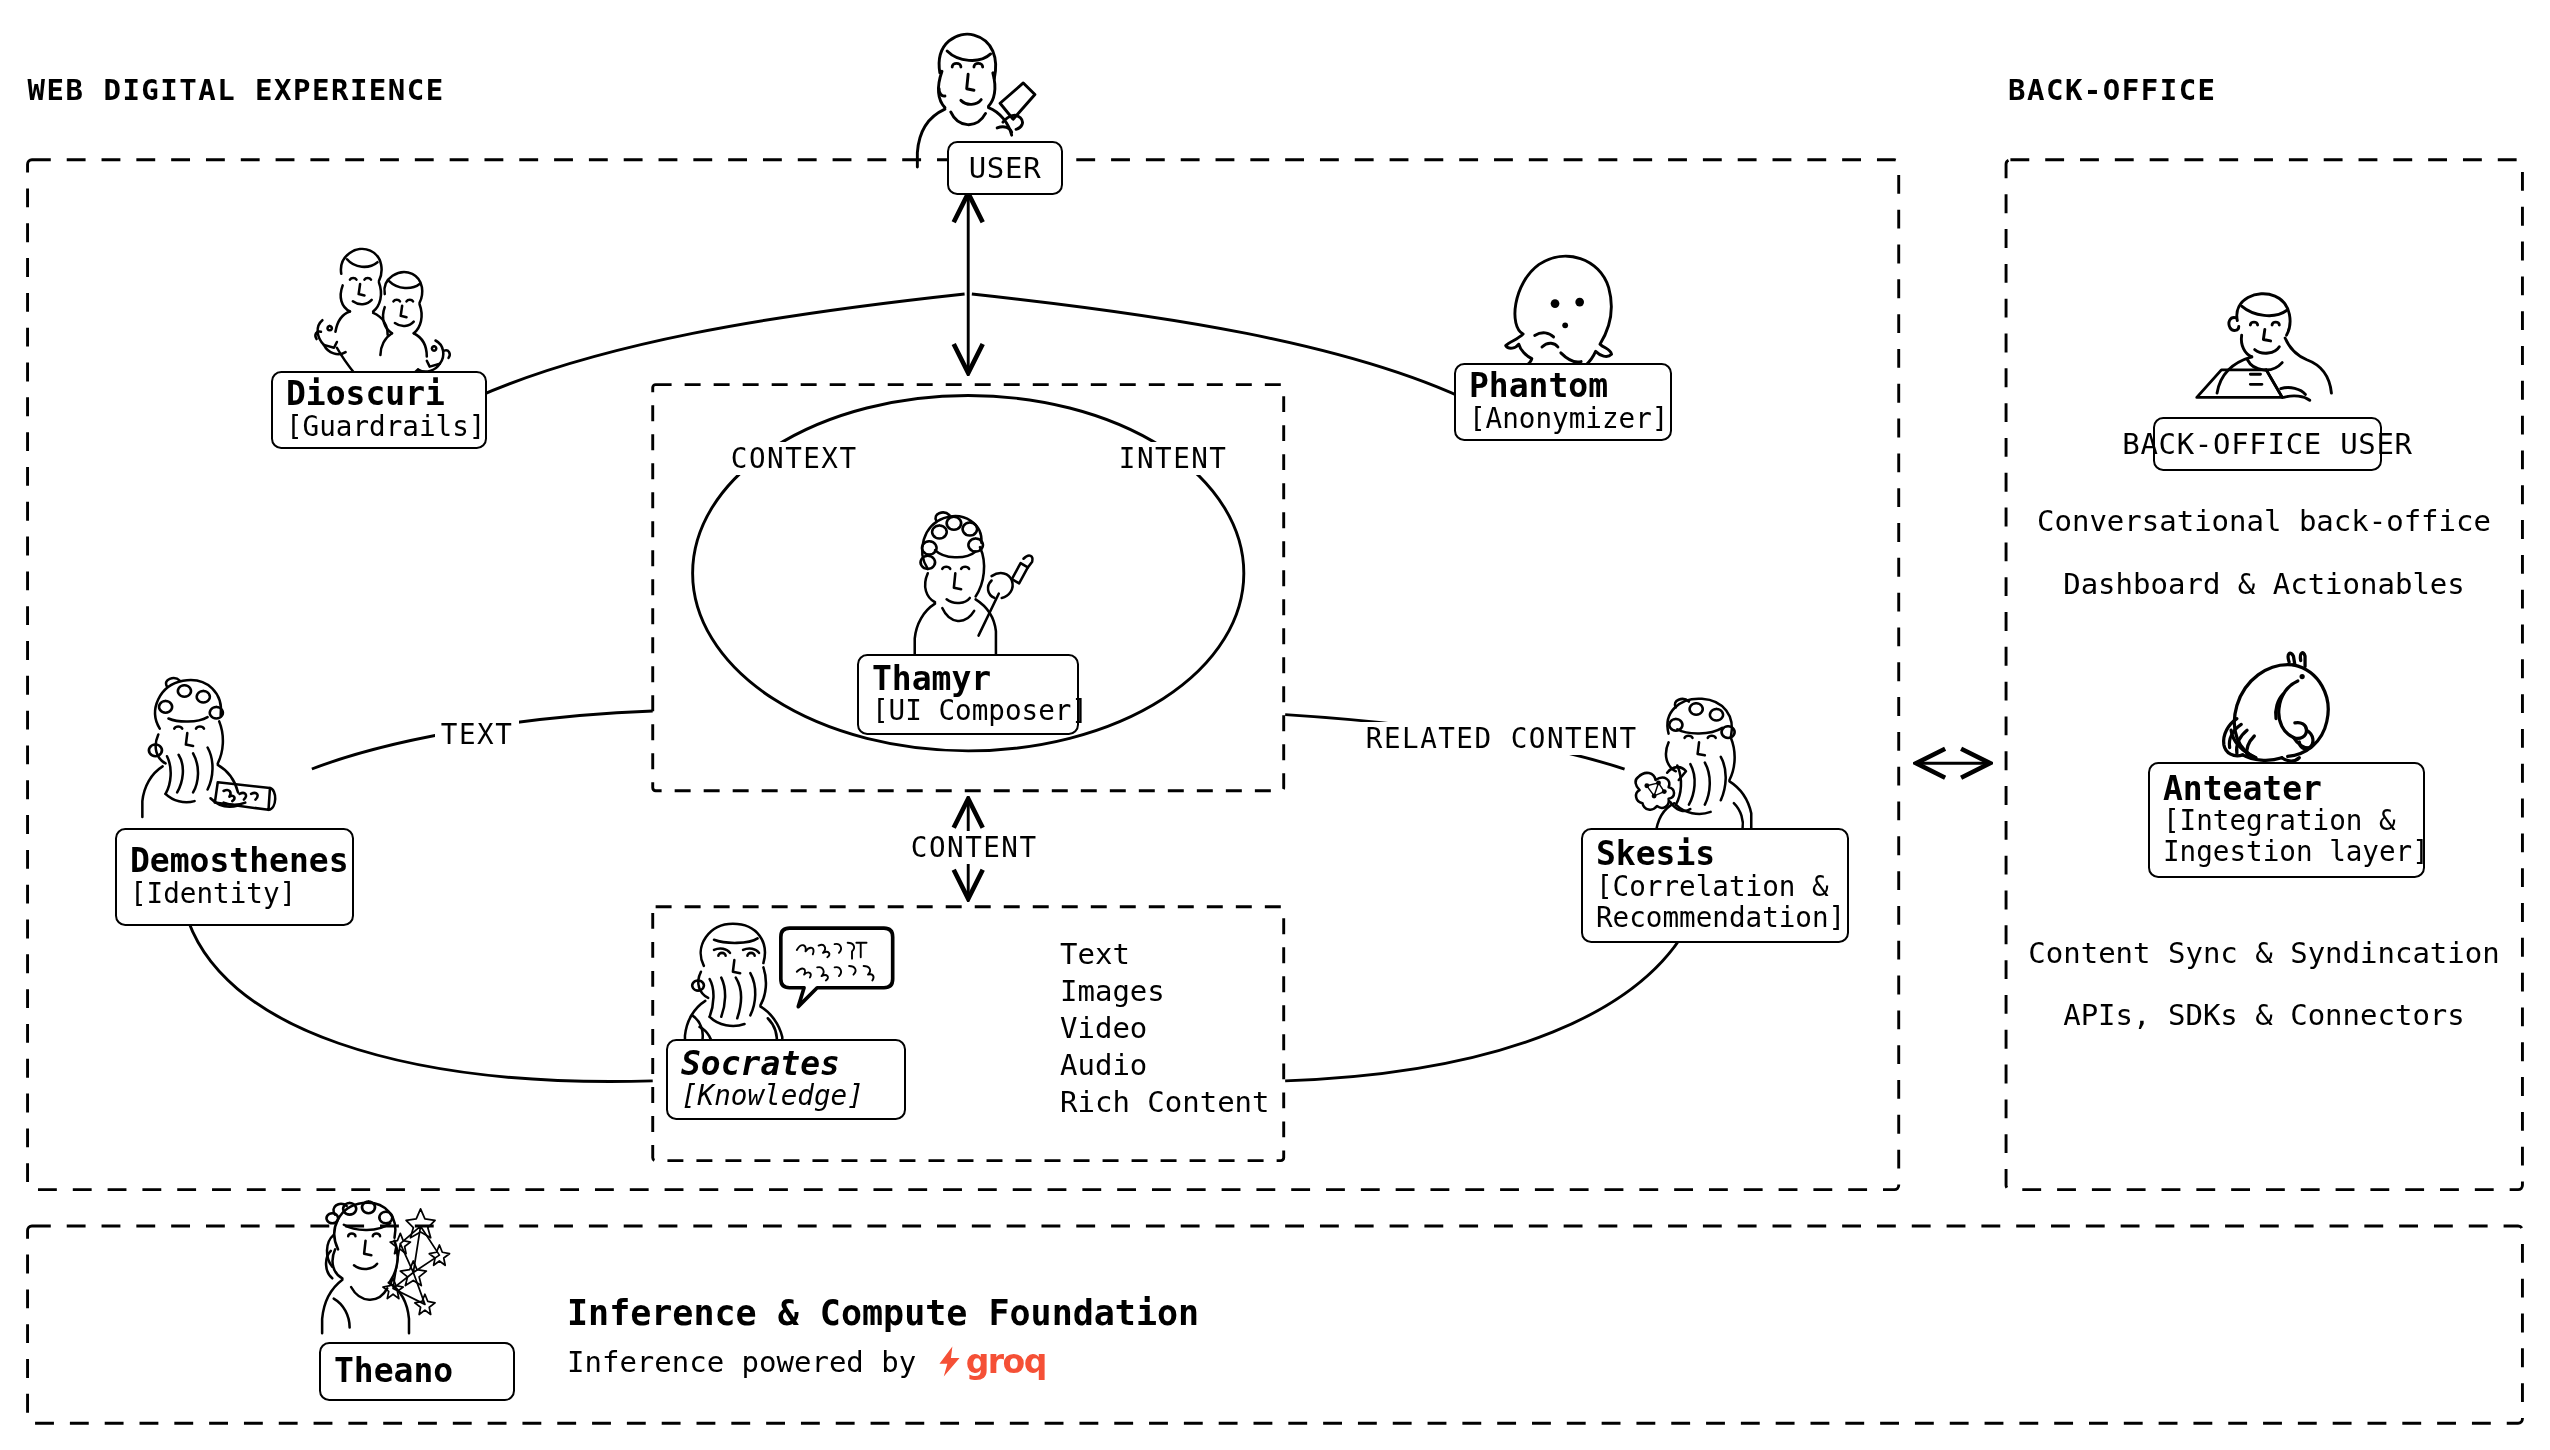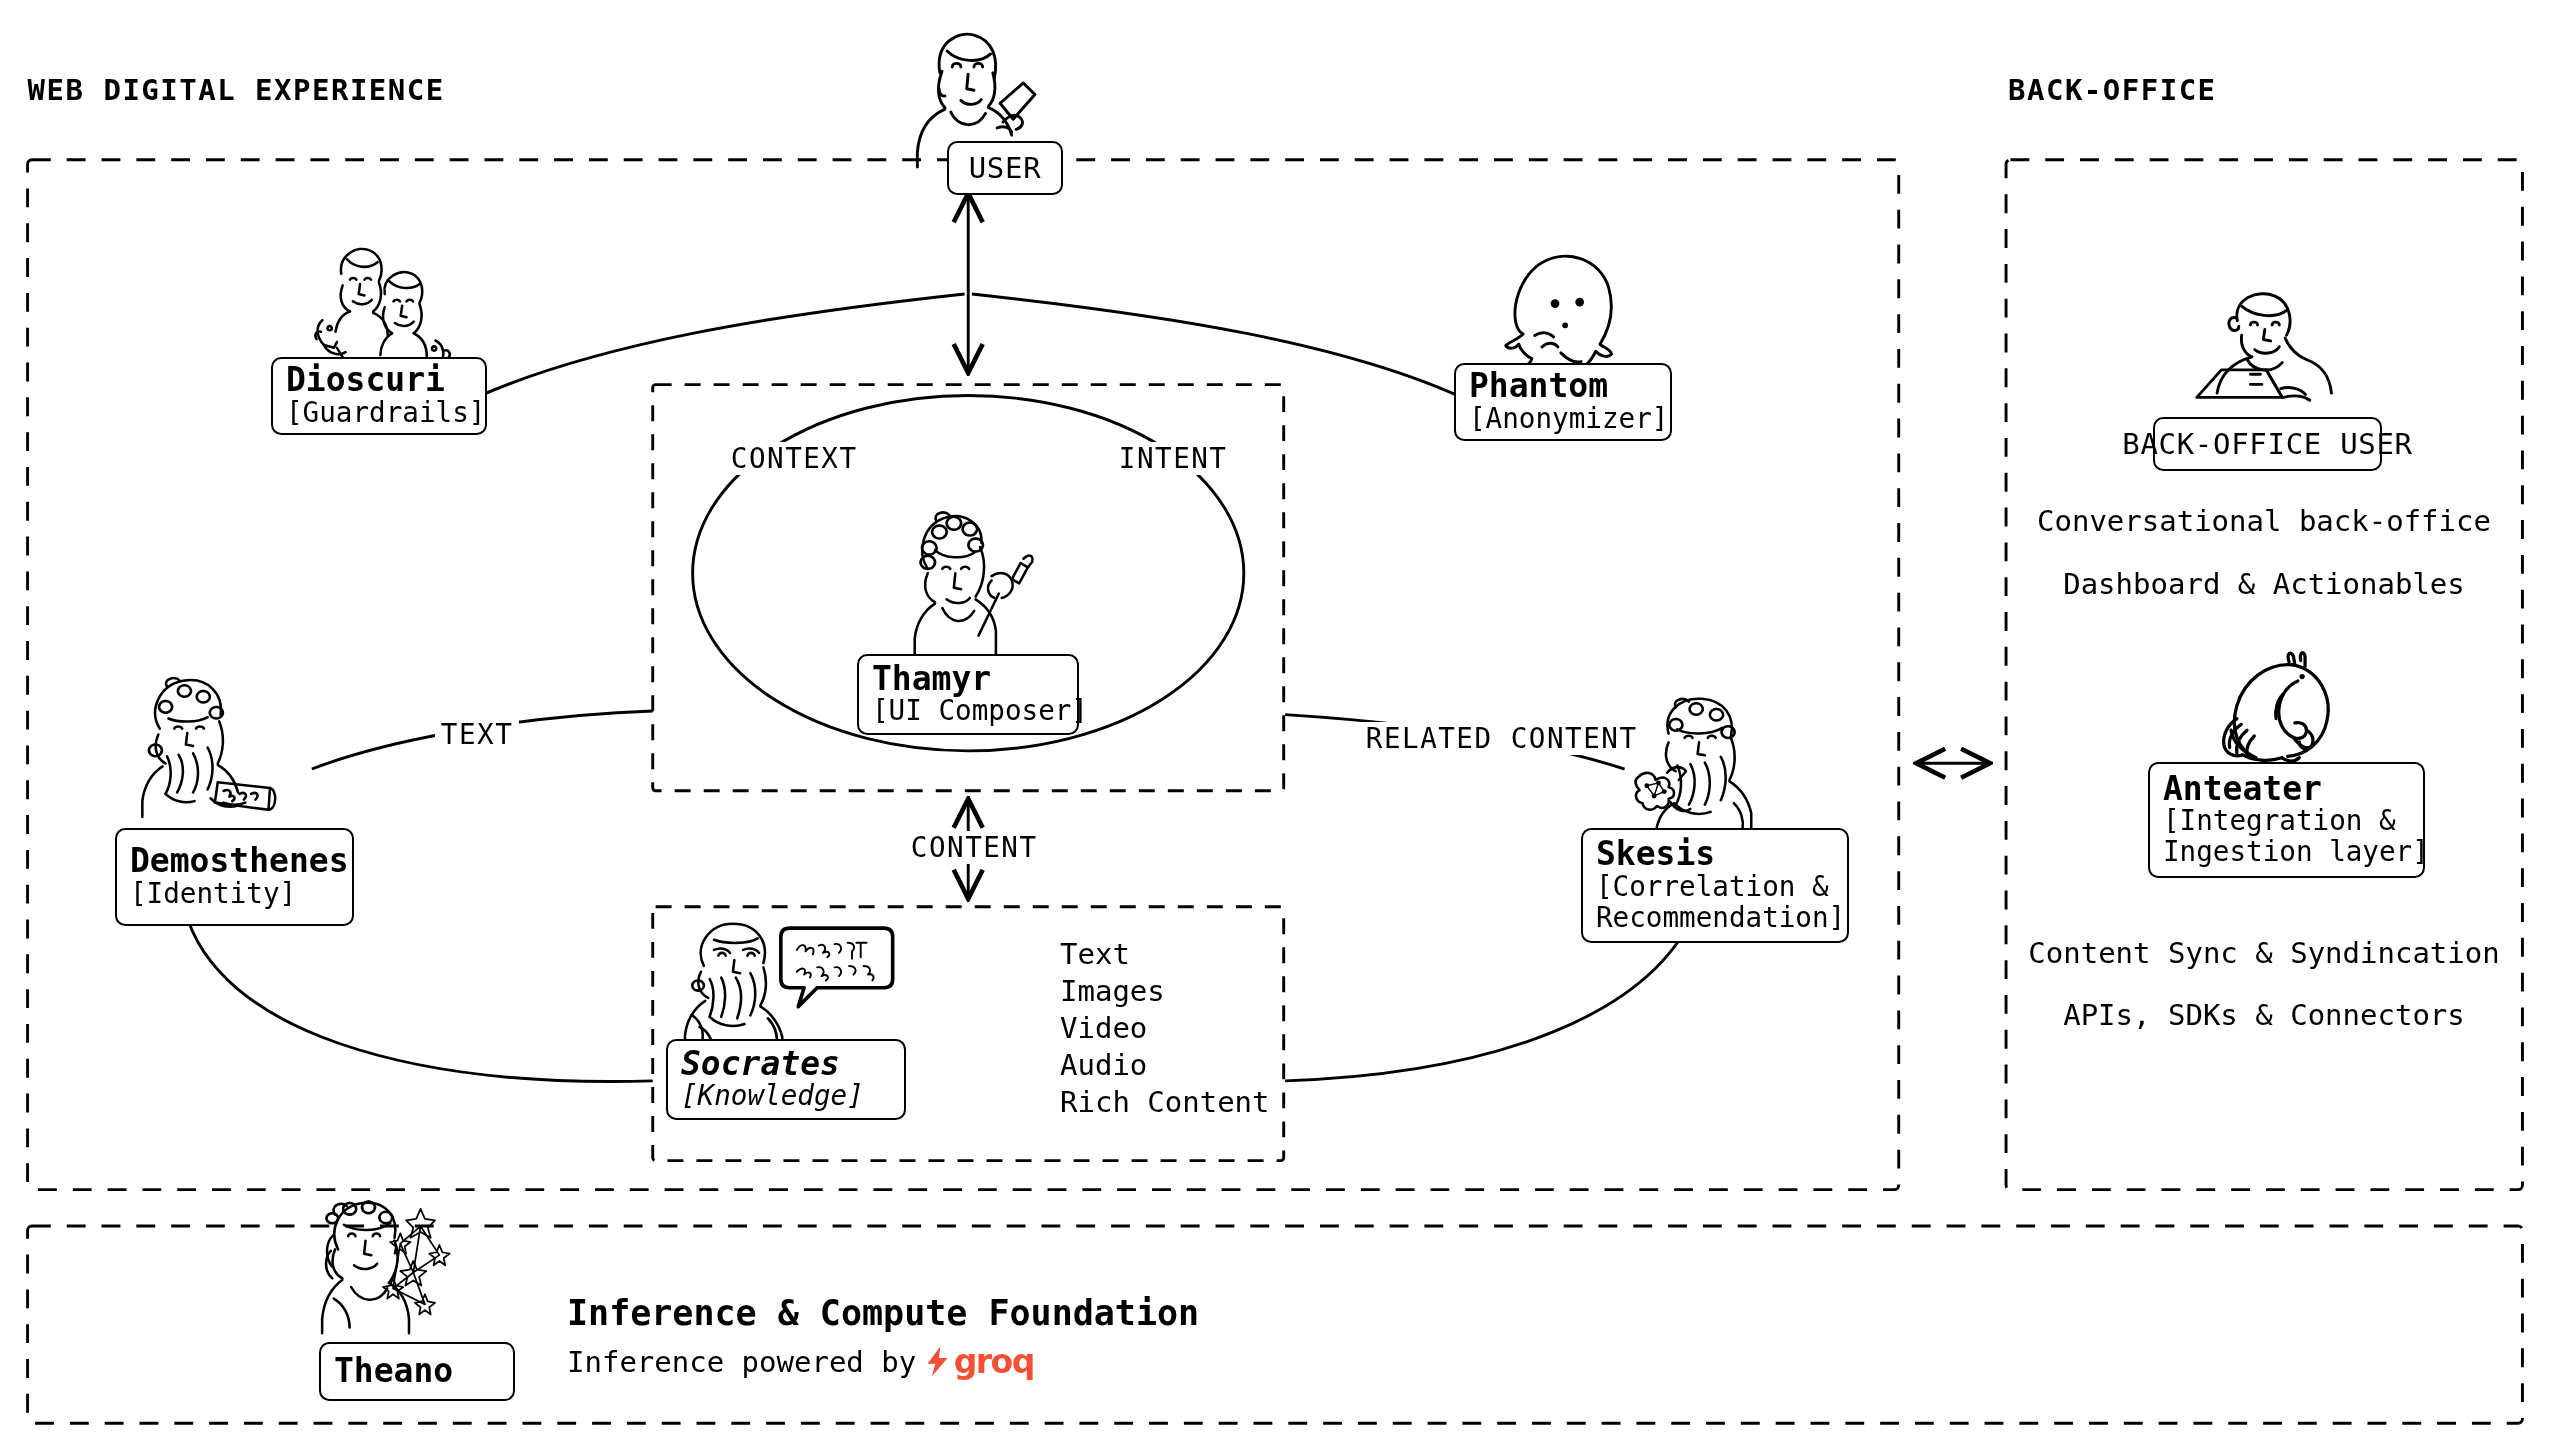--- a/index.html
+++ b/index.html
@@ -122,21 +122,21 @@
     z-index: 5;
   }
   .found-sub {
     position: absolute;
     font-family: "DejaVu Sans Mono", monospace;
     font-size: 29px;
     color: #000;
     white-space: nowrap;
     display: flex;
     align-items: center;
-    gap: 7px;
+    gap: 19px;
     z-index: 5;
   }
   .groq-logo {
     display: inline-flex;
     align-items: center;
     gap: 1.5px;
   }
   .groq-word {
     font-family: "DejaVu Sans", sans-serif;
     font-weight: bold;
@@ -479,21 +479,21 @@
   </svg>
 
   <div class="plain-box" style="left:910px; top:141px; width:116px; height:54px;margin-left:37px;">
     <span>USER</span>
   </div>
 
   <div class="plain-box" style="left:2153px; top:417px; width:229px; height:54px;">
     <span>BACK-OFFICE USER</span>
   </div>
 
-  <div class="node-box" style="left:271px; top:357px; width:216px; height:78px;">
+  <div class="node-box" style="left:271px; top:371px; width:216px; height:78px;">
     <div class="node-name">Dioscuri</div>
     <div class="node-role">[Guardrails]</div>
   </div>
 
   <div class="node-box" style="left:1454px; top:363px; width:218px; height:78px;">
     <div class="node-name">Phantom</div>
     <div class="node-role">[Anonymizer]</div>
   </div>
 
   <div class="node-box" style="left:857px; top:654px; width:222px; height:81px;">

